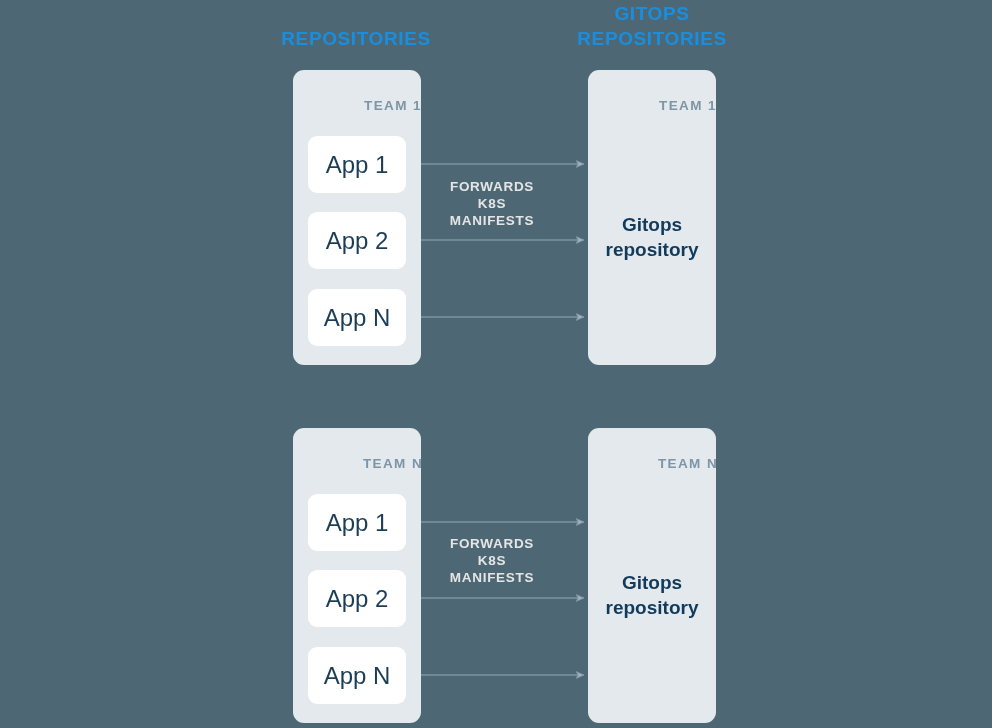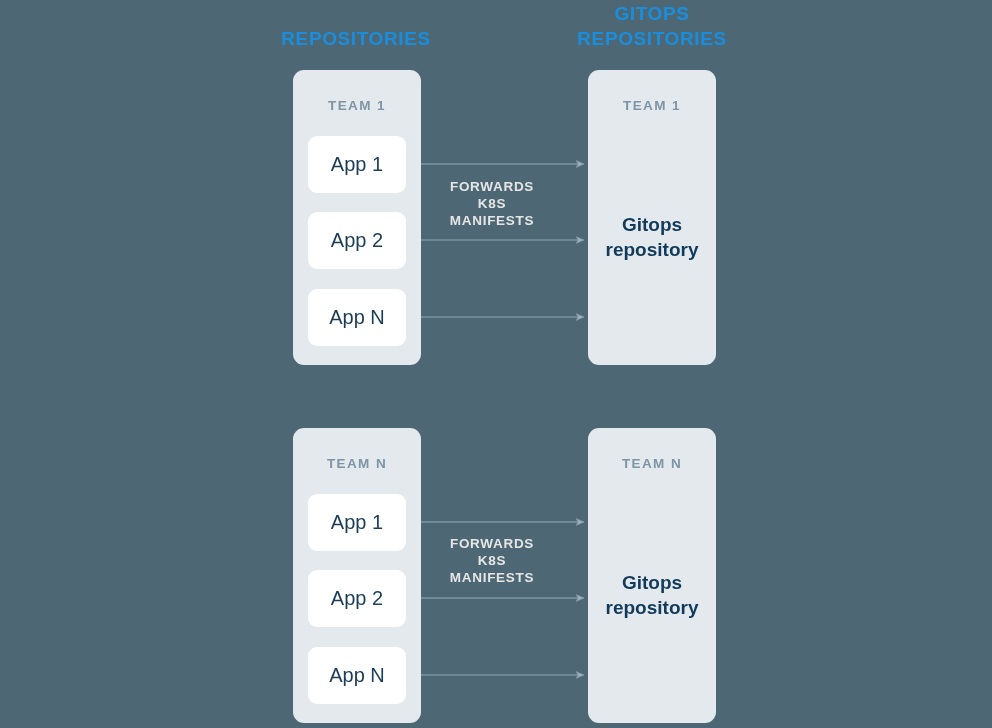--- a/index.html
+++ b/index.html
@@ -62,34 +62,35 @@
   .panel-title {
     position: absolute;
     top: 28px;
     left: 0;
     width: 100%;
     text-align: center;
     font-size: 13.5px;
     font-weight: bold;
     letter-spacing: 1.4px;
     color: #7d95a6;
+    padding-left: 36px;
   }
 
   
   .app-box {
     position: absolute;
     left: 15px;
     width: 98px;
     height: 57px;
     background: #ffffff;
     border-radius: 9px;
     display: flex;
     align-items: center;
     justify-content: center;
-    font-size: 20px;
+    font-size: 24px;
     color: #1c3d56;
     box-sizing: border-box;
   }
 
   
   .gitops-label {
     position: absolute;
     left: 0;
     width: 100%;
     text-align: center;

